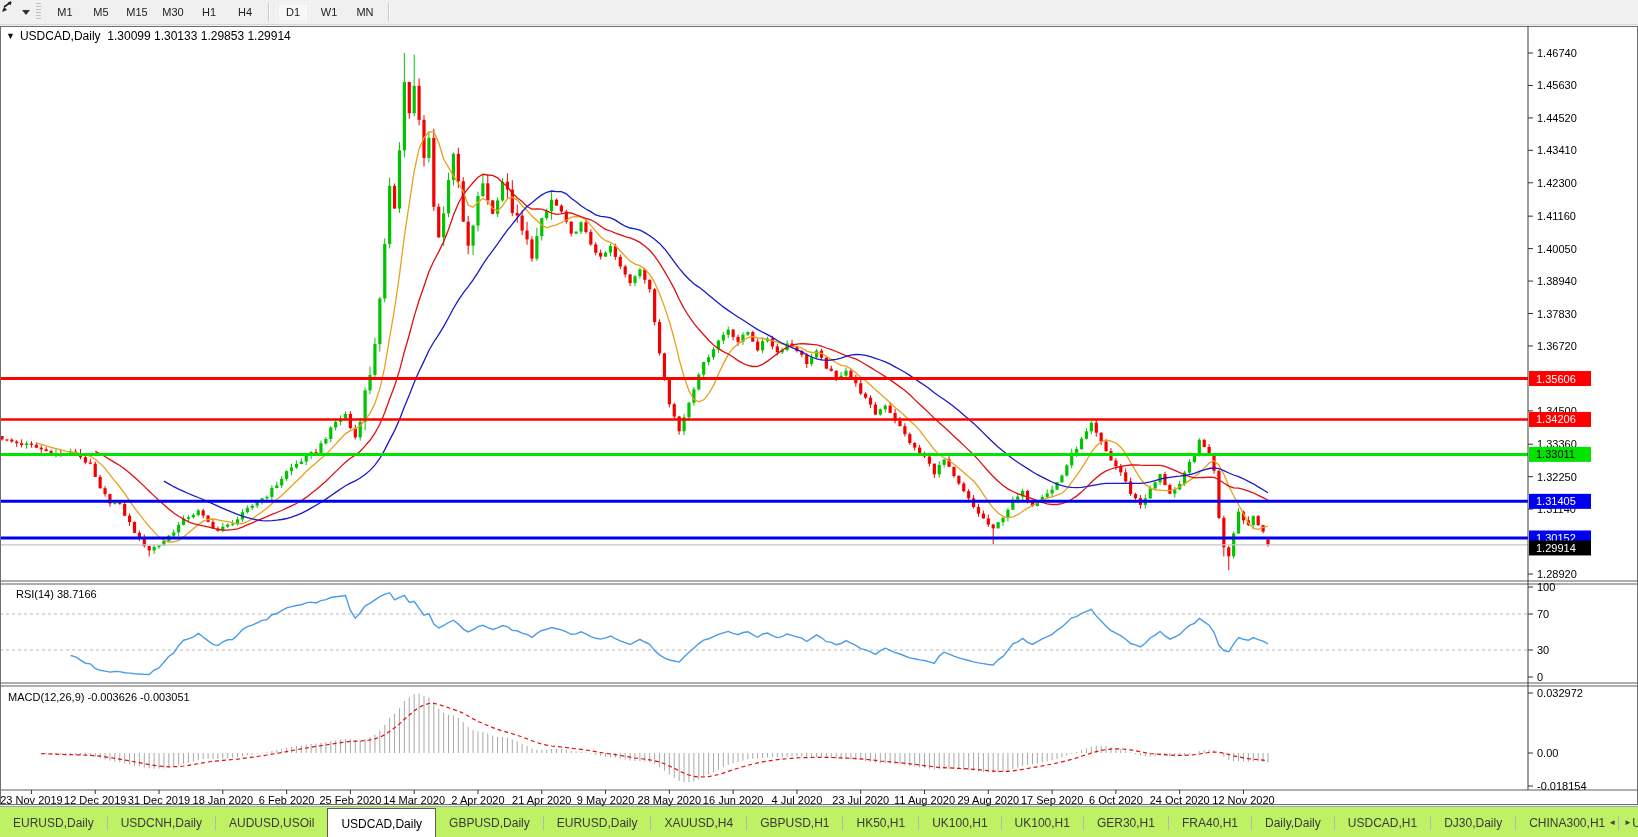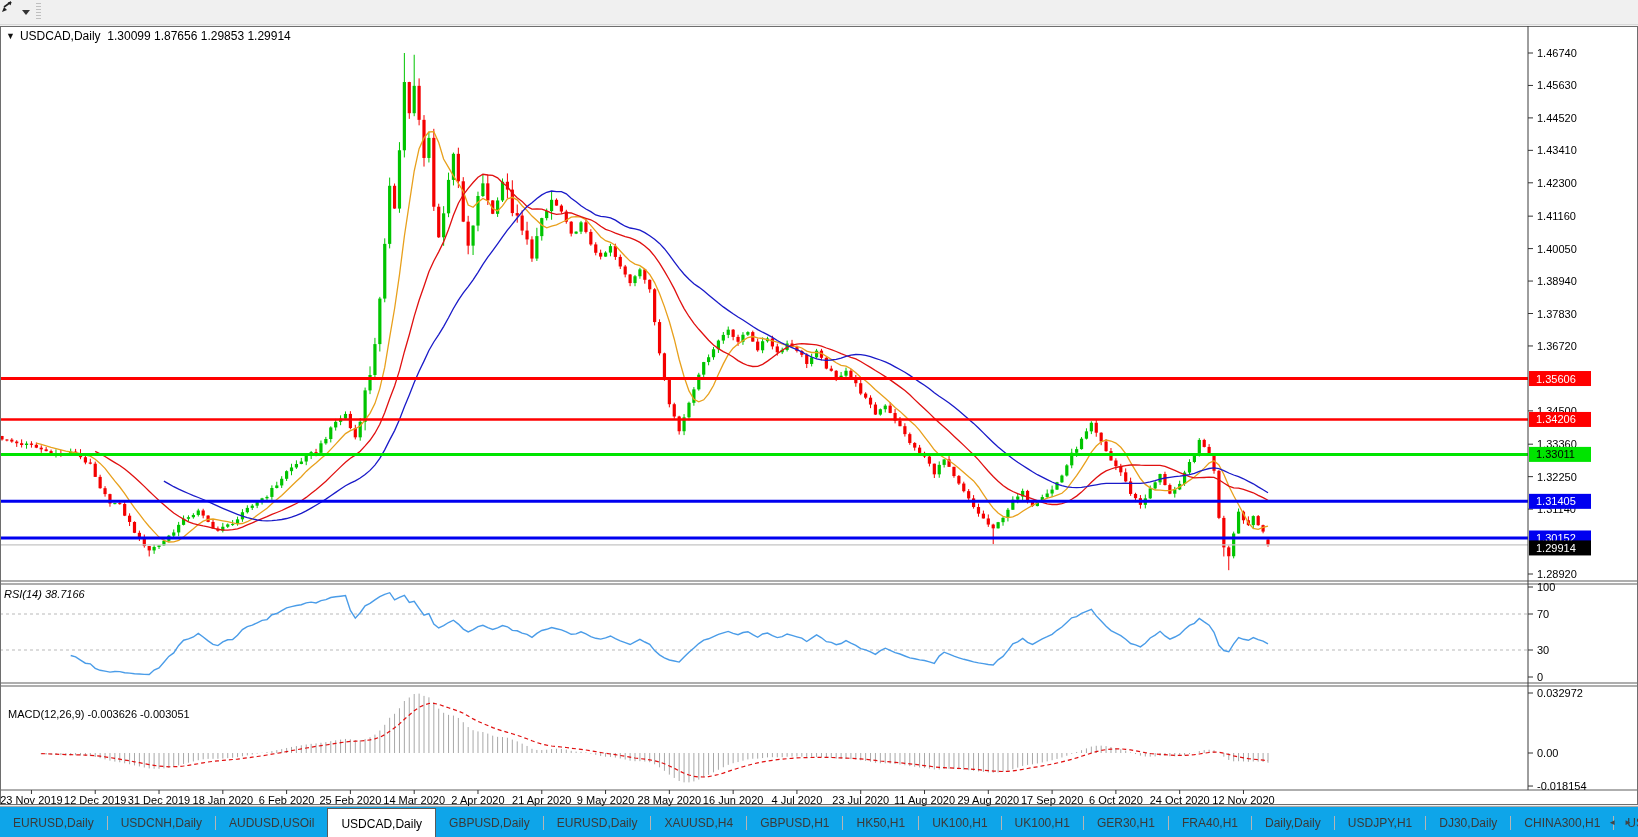--- a/index.html
+++ b/index.html
@@ -15,24 +15,24 @@
         background:repeating-linear-gradient(to bottom,#bfbfbf 0 1px,#f0f0f0 1px 3px);}
   .tfbtn{min-width:26px;height:19px;line-height:19px;text-align:center;font-size:11px;color:#222;
          padding:0 3px;margin:0 1px;border:1px solid transparent;cursor:default;}
   .tfbtn.active{border:1px solid #97979
 7;background:#f7f7f7;box-shadow:inset 0 0 2px #cfcfcf;}
   .tsep{width:1px;height:18px;background:#c8c8c8;margin:0 5px;border-right:1px solid #fff;}
   
   .overlay{position:absolute;z-index:4;color:#000;white-space:nowrap;}
   #chart-title{left:6px;top:29px;font-size:12px;}
   #chart-title .tri{display:inline-block;font-size:9px;vertical-align:1px;margin-right:5px;color:#111;}
-  #rsi-label{left:4px;top:588px;font-size:11px;font-style:italic;}
-  #macd-label{left:8px;top:691px;font-size:11px;margin-top:17px;}
+  #rsi-label{left:16px;top:588px;font-size:11px;}
+  #macd-label{left:8px;top:691px;font-size:11px;}
   
-  .tabbar{position:absolute;left:0;top:806px;width:1638px;height:31px;background:#0ea5e9;
+  .tabbar{position:absolute;left:0;top:806px;width:1638px;height:31px;background:#bef264;
           border-top:1px solid #a9a9a9;display:flex;align-items:stretch;z-index:5;overflow:hidden;}
   .tab{font-size:12px;color:#3a3a3a;padding:0 13px;display:flex;align-items:center;cursor:default;}
   .tab.active{background:#ffffff;border:1px solid #5a5a5a;border-bottom:none;color:#000;margin-top:1px;}
   .tab-sep{width:1px;height:14px;background:#b5b5b5;align-self:center;}
   .tab-arrows{position:absolute;right:6px;top:0;height:100%;display:flex;align-items:center;gap:8px;
               font-size:8px;color:#444;}
   svg{position:absolute;left:0;top:0;z-index:1;}
 </style>
 </head>
 <body>
@@ -949,24 +949,37 @@
 <div class="toolbar">
   <div class="tool-icon">
     <svg width="14" height="14" viewBox="0 0 14 14">
       <path d="M2 12 L7 10 L4 7 Z" fill="#222"></path>
       <path d="M4 7 L11 2" stroke="#222" stroke-width="1.6" fill="none"></path>
       <path d="M11 2 L8 3 M11 2 L10 5" stroke="#222" stroke-width="1.2" fill="none"></path>
     </svg>
   </div>
   <div class="caret"></div>
   <div class="grip"></div>
+  <div id="tfbtns" style="display:flex;align-items:center;">
+      <div class="tfbtn">M1</div>
+      <div class="tfbtn">M5</div>
+      <div class="tfbtn">M15</div>
+      <div class="tfbtn">M30</div>
+      <div class="tfbtn">H1</div>
+      <div class="tfbtn">H4</div>
+      <div class="tsep"></div>
+      <div class="tfbtn active">D1</div>
+      <div class="tfbtn">W1</div>
+      <div class="tfbtn">MN</div>
+      <div class="tsep"></div>
+    </div>
 </div>
 
 <div class="overlay" id="chart-title">
-  <span class="tri">▼</span><span>USDCAD,Daily</span>&nbsp;&nbsp;<span>1.30099 1.87656 1.29853 1.29914</span>
+  <span class="tri">▼</span><span>USDCAD,Daily</span>&nbsp;&nbsp;<span>1.30099 1.30133 1.29853 1.29914</span>
 </div>
 <div class="overlay" id="rsi-label">RSI(14) 38.7166</div>
 <div class="overlay" id="macd-label">MACD(12,26,9) -0.003626 -0.003051</div>
 
 <div class="tabbar">
   <div id="tabs" style="display:flex;align-items:stretch;">
       <div class="tab">EURUSD,Daily</div>
       <div class="tab-sep"></div>
       <div class="tab">USDCNH,Daily</div>
       <div class="tab-sep"></div>
@@ -985,21 +998,21 @@
       <div class="tab">UK100,H1</div>
       <div class="tab-sep"></div>
       <div class="tab">UK100,H1</div>
       <div class="tab-sep"></div>
       <div class="tab">GER30,H1</div>
       <div class="tab-sep"></div>
       <div class="tab">FRA40,H1</div>
       <div class="tab-sep"></div>
       <div class="tab">Daily,Daily</div>
       <div class="tab-sep"></div>
-      <div class="tab">USDJPY,H1</div>
+      <div class="tab">USDCAD,H1</div>
       <div class="tab-sep"></div>
       <div class="tab">DJ30,Daily</div>
       <div class="tab-sep"></div>
       <div class="tab">CHINA300,H1</div>
       <div class="tab-sep"></div>
       <div class="tab">USOil,H1</div>
     </div>
   <div class="tab-arrows">
     <span>◄</span>
     <span>►</span>

